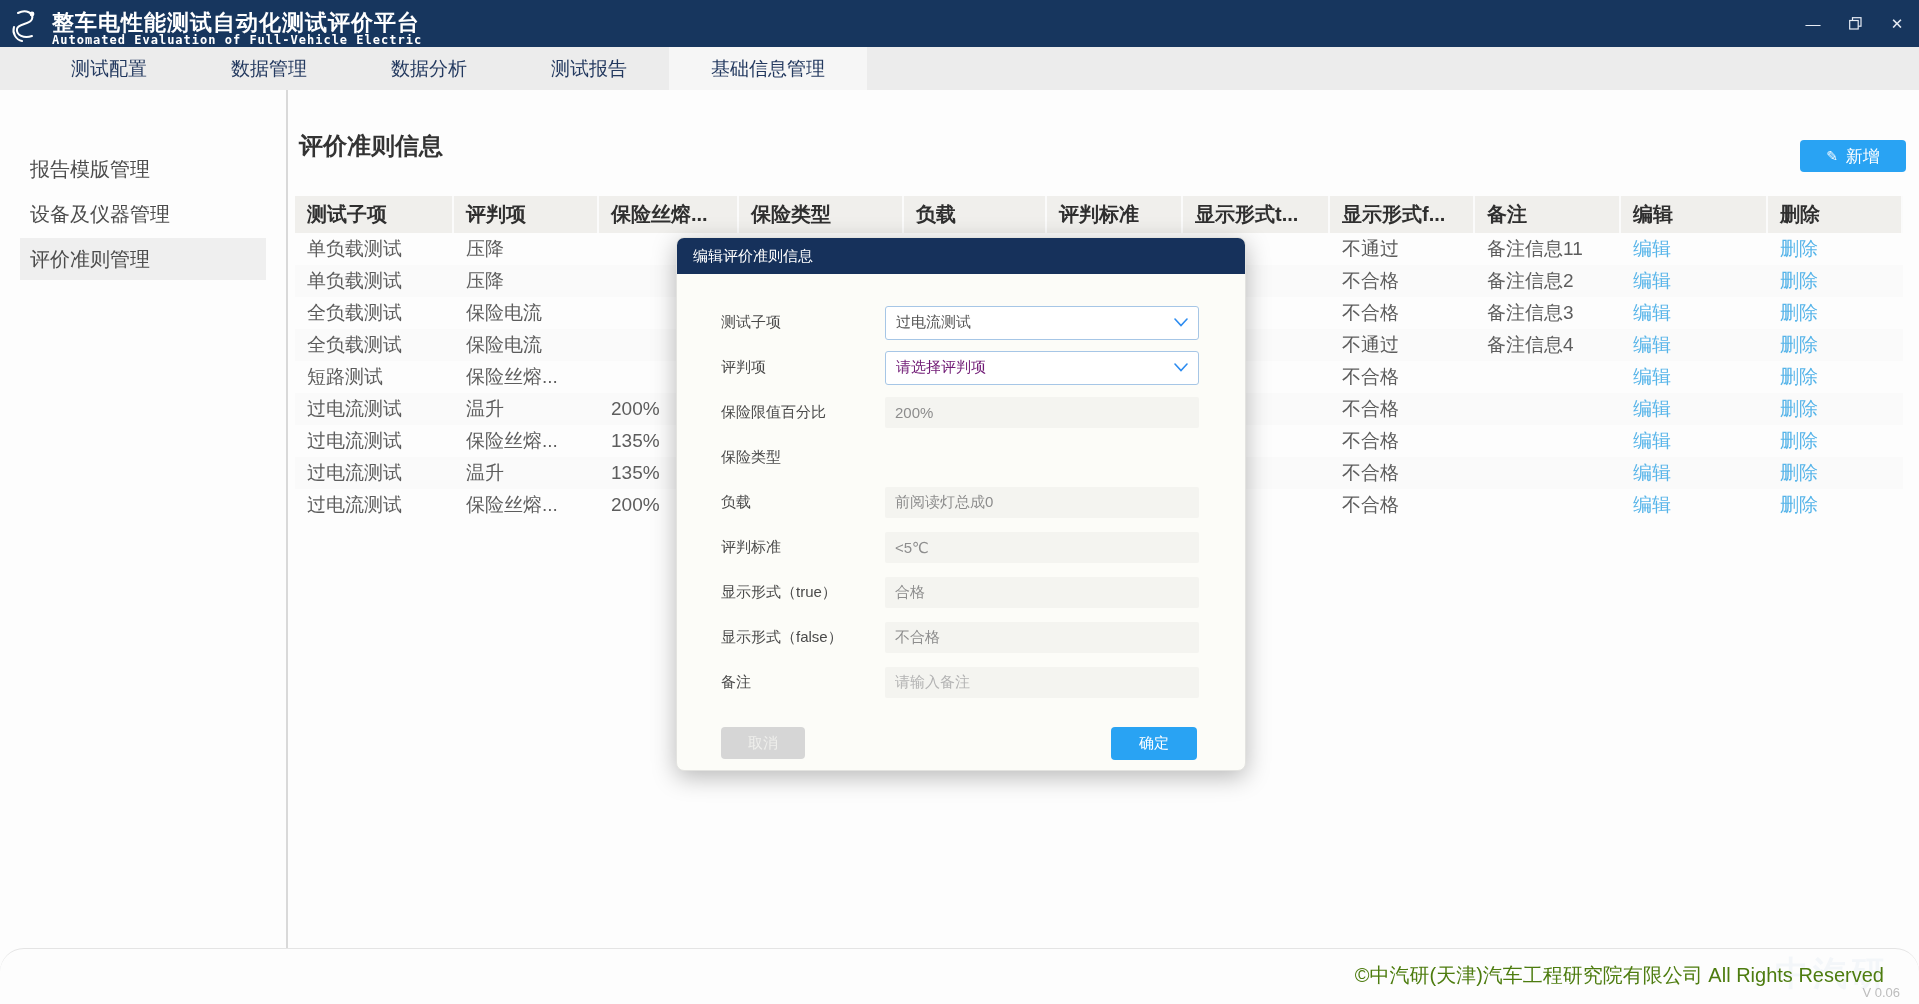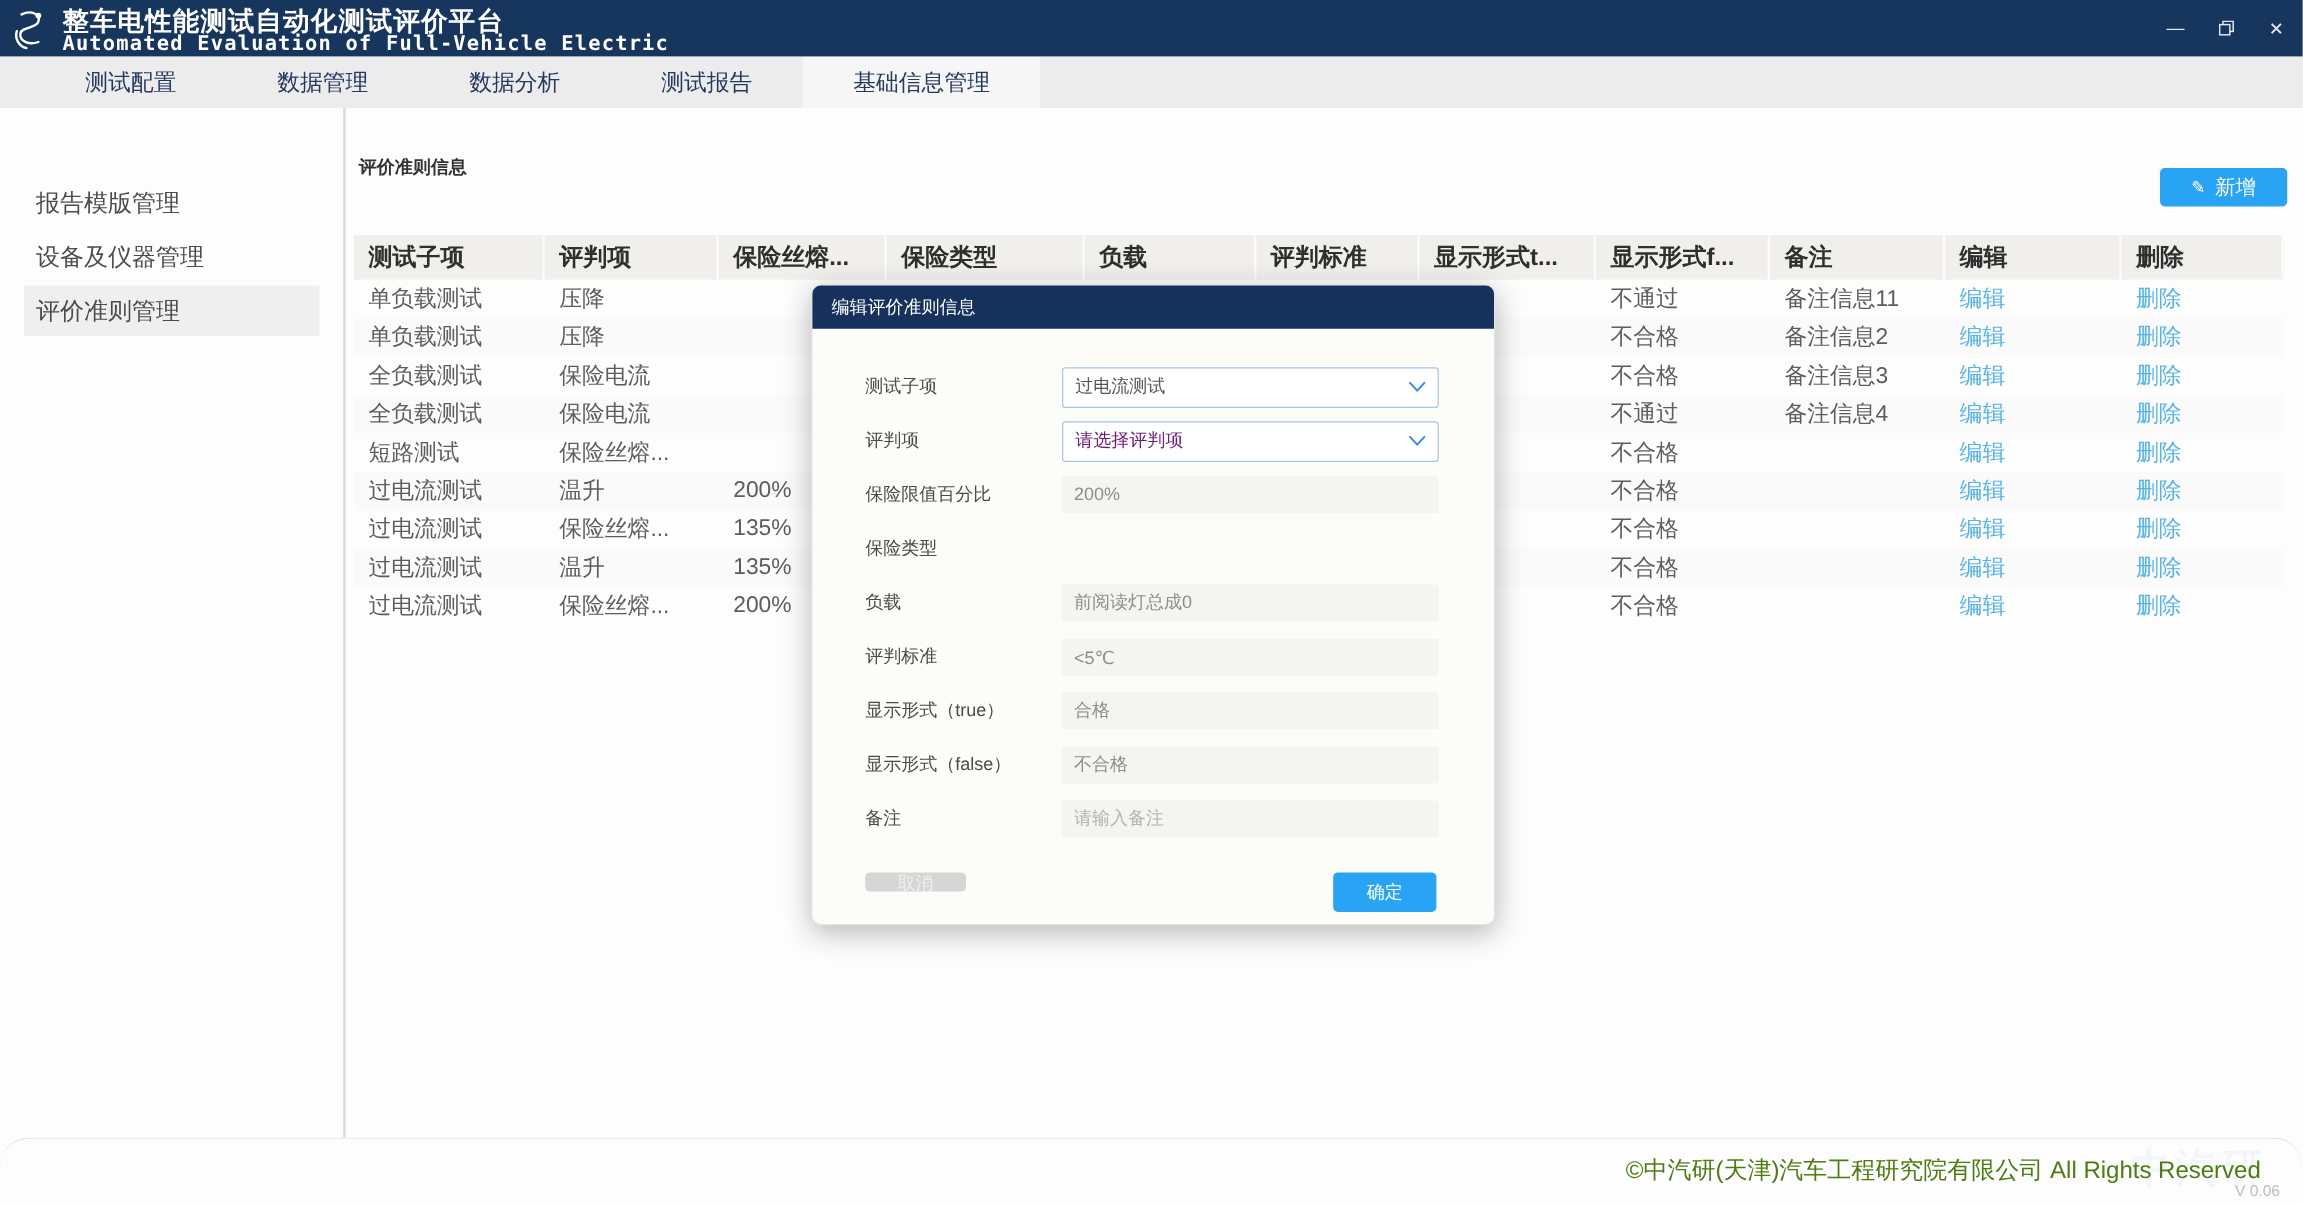--- a/index.html
+++ b/index.html
@@ -4,40 +4,40 @@
 <style>
   * { margin:0; padding:0; box-sizing:border-box; }
   html,body { width:1919px; height:1004px; overflow:hidden; background:#fdfdfd;
               font-family:"Liberation Sans","DejaVu Sans",sans-serif; }
 
   
   .titlebar { height:47px; background:#17365e; display:flex; align-items:flex-end; position:relative; }
   .logo { margin:0 10px 0 8px; }
   .title-wrap { display:flex; flex-direction:column; line-height:1.05; }
   .app-title { color:#fff; font-size:22px; font-weight:bold; letter-spacing:1px; }
-  .app-subtitle { color:#fff; font-size:17px; font-weight:bold;
+  .app-subtitle { color:#fff; font-size:12px; font-weight:bold;
                   font-family:"DejaVu Sans Mono","Liberation Mono",monospace; letter-spacing:1px; }
   .win-controls { position:absolute; right:8px; top:0; height:100%; display:flex; align-items:center; gap:14px; }
   .win-btn { width:28px; height:28px; display:flex; align-items:center; justify-content:center;
              color:#e8edf5; font-size:15px; cursor:pointer; font-weight:300; }
 
   
   .navbar { height:43px; background:#ececec; display:flex; align-items:stretch; padding-left:29px; }
   .tab { display:flex; align-items:center; padding:0 42px; font-size:19px; color:#23395f; cursor:pointer; }
   .tab.active { background:#f6f6f6; }
 
   
   .page-body { display:flex; height:858px; background:#fdfdfd; }
   .sidebar { width:288px; border-right:2px solid #d9d9d9; padding-top:55px; flex:none; }
   .side-item { height:42px; margin:3px 20px; display:flex; align-items:center; padding-left:10px;
                font-size:20px; color:#4c4c4c; cursor:pointer; }
   .side-item.active { background:#efefef; }
 
   .main { flex:1; position:relative; }
-  .page-title { position:absolute; left:11px; top:40px; font-size:15px; font-weight:600; color:#333; }
+  .page-title { position:absolute; left:11px; top:40px; font-size:24px; font-weight:600; color:#333; }
   .add-btn { position:absolute; right:13px; top:50px; width:106px; height:32px; background:#29a3f3;
              border:none; border-radius:4px; color:#fff; font-size:17px; display:flex; align-items:center;
              justify-content:center; gap:8px; cursor:pointer; }
   .add-btn .pencil { font-size:14px; }
 
   
   .table { position:absolute; left:7px; top:106px; width:1608px; }
   .tr { display:grid; grid-template-columns:159px 145px 140px 165px 143px 136px 147px 145px 146px 147px 1fr; }
   .thead { background:#f0efec; height:37px; }
   .thead .th { display:flex; align-items:center; padding-left:12px; font-size:20px; font-weight:600;
@@ -58,21 +58,21 @@
   .flabel { width:164px; font-size:15px; color:#4a4a4a; flex:none; }
   .select { width:314px; height:34px; background:#fff; border:1px solid #a6c6e6; border-radius:3px;
             display:flex; align-items:center; padding:0 10px; font-size:15px; color:#555; cursor:pointer;
             justify-content:space-between; }
   .select.ph { color:#701a75; }
   .chev { display:flex; align-items:center; }
   .ginput { width:314px; height:31px; background:#f4f4f0; border-radius:2px; display:flex;
             align-items:center; padding:0 10px; font-size:15px; color:#8d8d8d; cursor:text; }
   .ginput.ph { color:#b3b3b3; }
   .modal-actions { display:flex; justify-content:space-between; margin:22px 48px 0 44px; }
-  .btn-cancel { width:84px; height:16px; background:#d6d6d6; border:none; border-radius:4px;
+  .btn-cancel { width:84px; height:32px; background:#d6d6d6; border:none; border-radius:4px;
                 color:#efefec; font-size:15px; cursor:pointer; }
   .btn-confirm { width:86px; height:33px; background:#29a3f3; border:none; border-radius:4px;
                  color:#fff; font-size:15px; cursor:pointer; }
 
   
   .footer { height:56px; border-top:1px solid #e4e4e4; position:relative; background:#fdfdfd;border-radius:24px; }
   .copyright { position:absolute; right:35px; top:13px; font-size:20px; color:#4d7c0f; }
   .version { position:absolute; right:19px; top:36px; font-size:13px; color:#bdbdbd; }
   .watermark { position:absolute; right:30px; top:2px; font-size:34px; font-weight:bold;
                color:rgba(170,195,220,0.12); letter-spacing:4px; pointer-events:none; }

